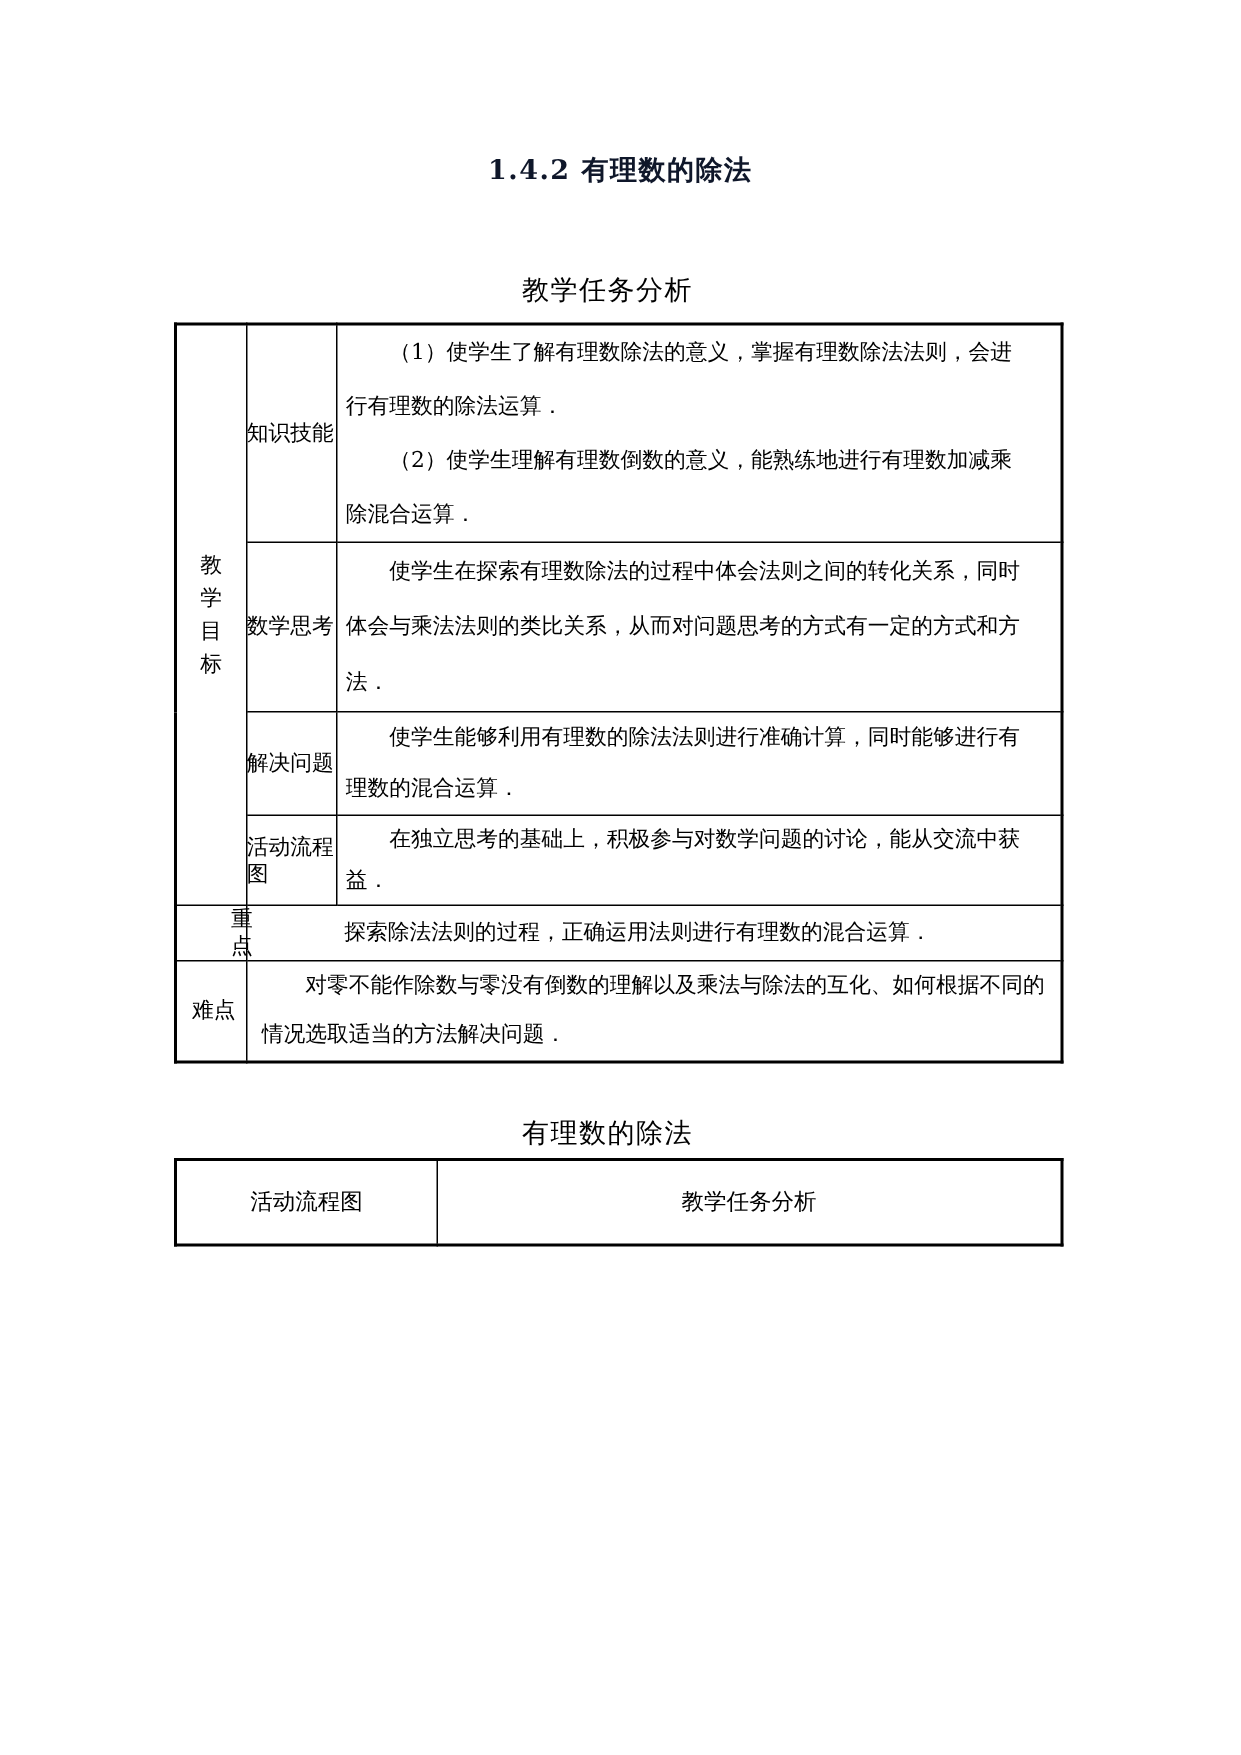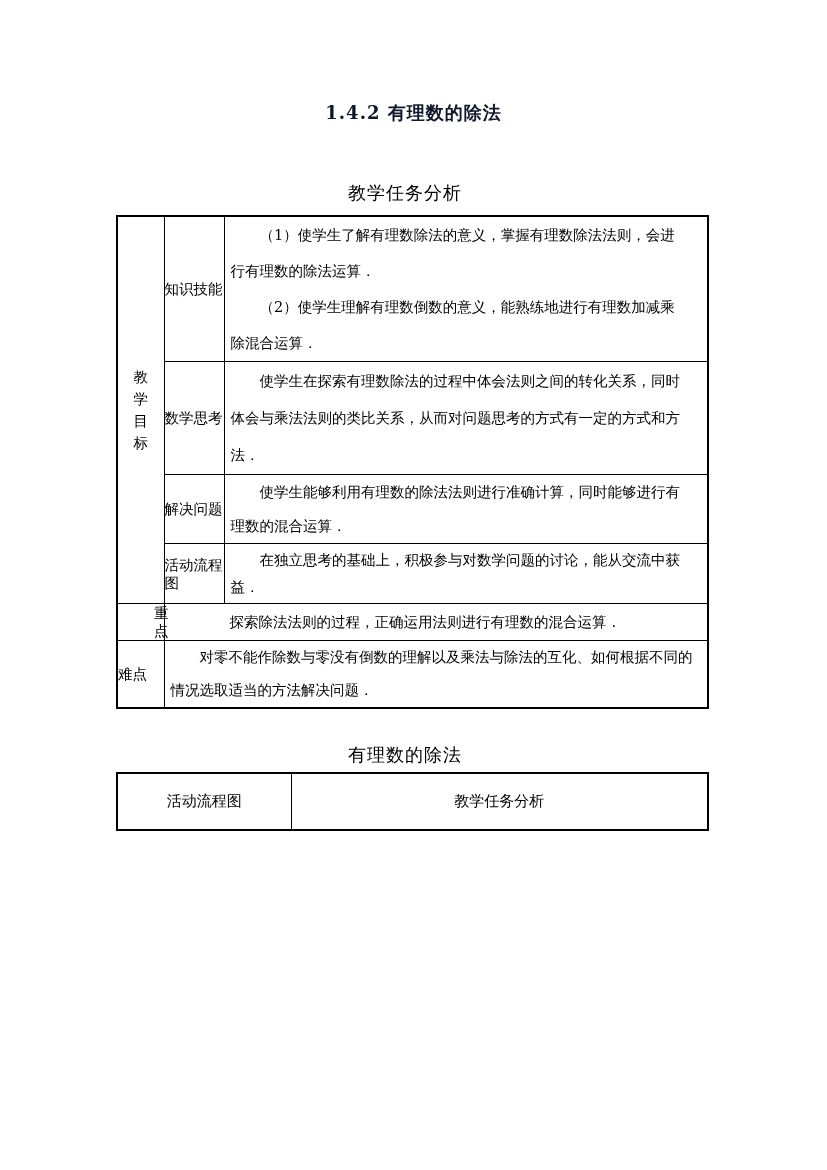--- a/index.html
+++ b/index.html
@@ -57,21 +57,21 @@
   .lh37 { line-height: 37px; }
   .lh34 { line-height: 34px; }
   .lh27 { line-height: 27px; }
   .lh33 { line-height: 33px; }
 
   tr.r1 td { height: 145px; margin-top: 31px; }
   tr.r2 td { height: 113px; }
   tr.r3 td { height: 69px; }
   tr.r4 td { height: 60px; }
   tr.r5 td { height: 35px; padding-left: 36px; }
-  tr.r6 td { height: 52px; }
+  tr.r6 td { height: 52px; padding-left: 10px; }
   tr.fr td { height: 57px; }
 
   .flow-cell {
     text-align: center;
     font-size: 15px;
   }
 </style>
 </head>
 <body>
 

